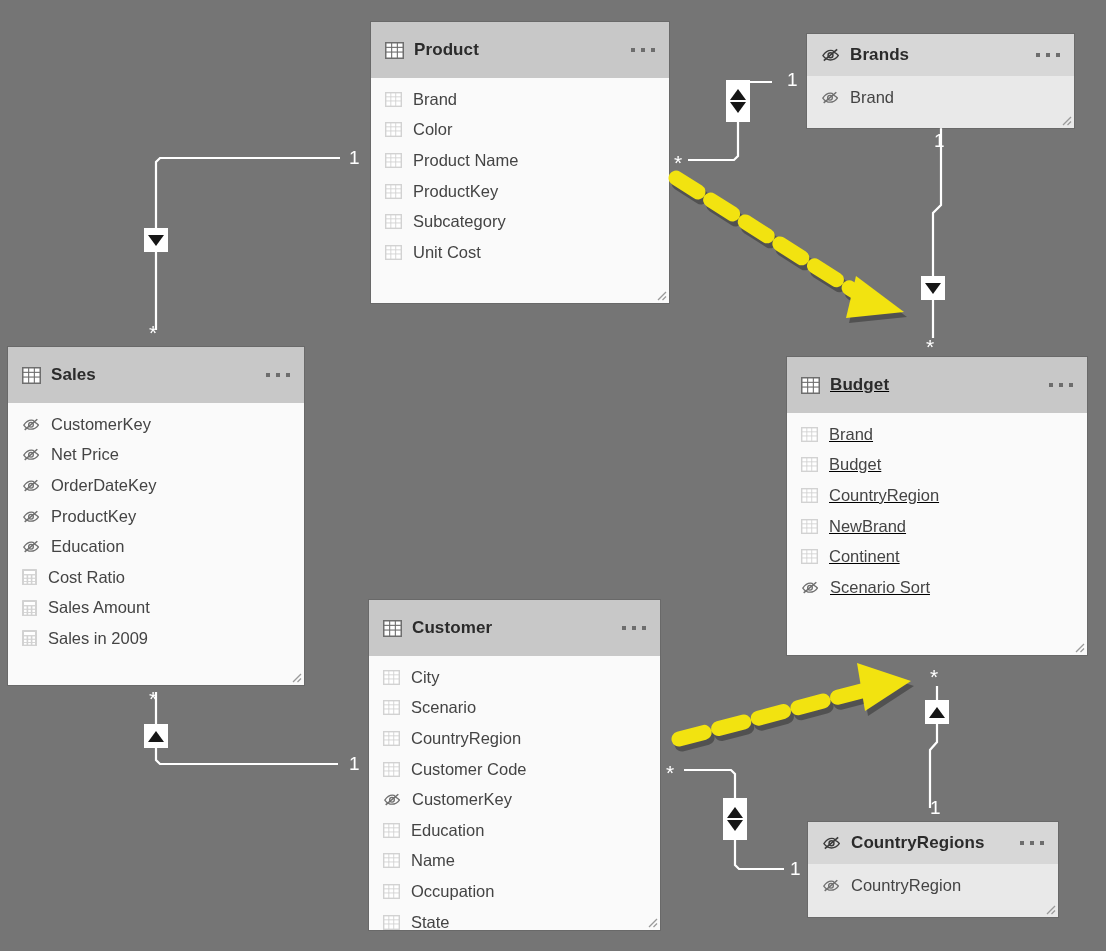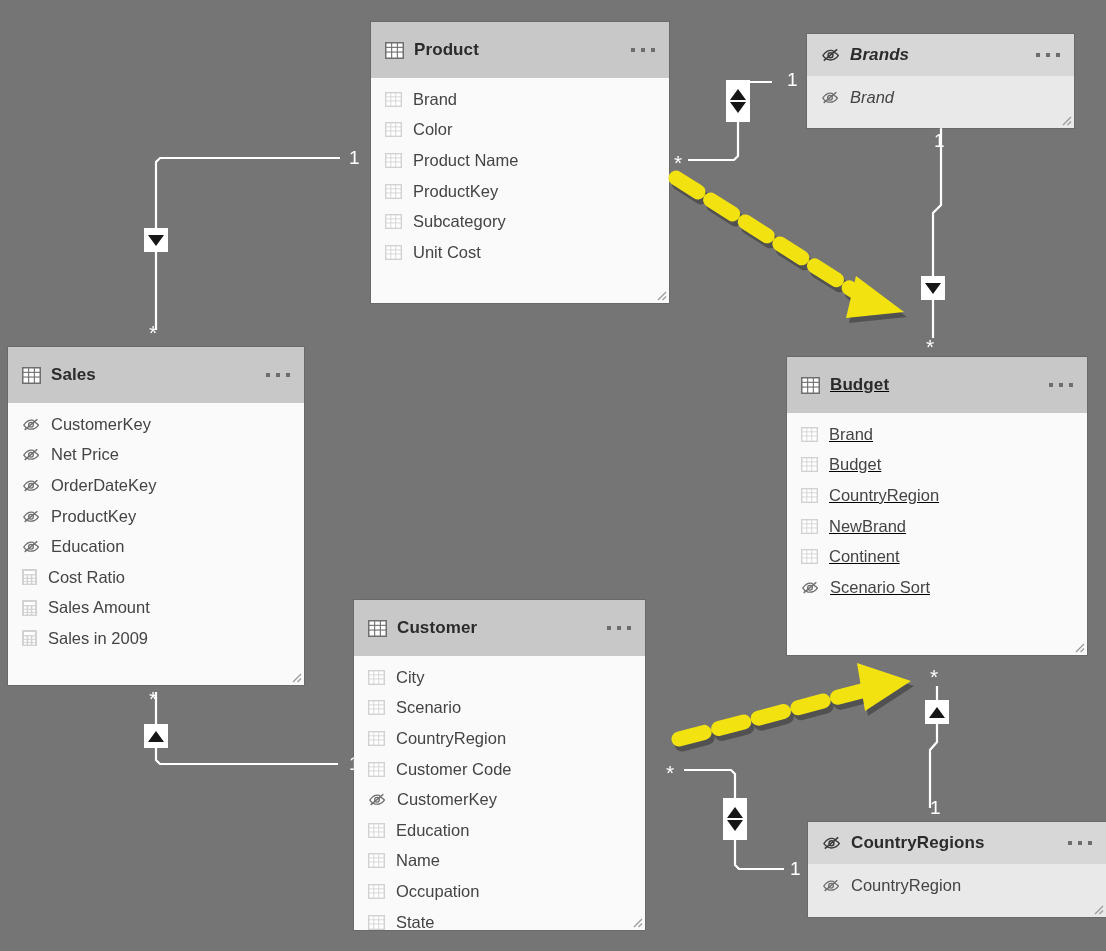--- a/index.html
+++ b/index.html
@@ -334,21 +334,21 @@
       </div>
     </div>
     <svg class="grip" viewBox="0 0 14 14">
       <g stroke="#9a9a9a" stroke-width="1.3">
           <line x1="13" y1="5" x2="5" y2="13"></line>
           <line x1="13" y1="9.5" x2="9.5" y2="13"></line>
         </g>
     </svg>
   </div>
 
-  <div class="table-card hidden-table" style="left:807px; top:34px; width:267px; height:94px;font-style:italic;">
+  <div class="table-card hidden-table" style="left:807px; top:34px; width:267px; height:94px;">
     <div class="table-header" style="height:42px;">
       <svg class="icon" width="19" height="16" viewBox="0 0 20 16">
         <path d="M2 8.6 C5 4.2 9 2.6 12.4 3.4 L14.4 5.6 C16.2 6.4 17.4 7.6 18.2 8.6 C16 11.6 13 13.2 10 13.2 C7.4 13.2 4.4 11.8 2 8.6 Z" fill="none" stroke="#3b3b3b" stroke-width="1.5" stroke-linejoin="round"></path>
         <circle cx="10" cy="8.3" r="2.6" fill="none" stroke="#3b3b3b" stroke-width="1.5"></circle>
         <line x1="3" y1="14" x2="17" y2="2.2" stroke="#3b3b3b" stroke-width="1.7"></line>
       </svg>
       <span class="table-title">Brands</span>
       <span class="dots">
           <i></i>
           <i></i>
@@ -619,21 +619,21 @@
       </div>
     </div>
     <svg class="grip" viewBox="0 0 14 14">
       <g stroke="#9a9a9a" stroke-width="1.3">
           <line x1="13" y1="5" x2="5" y2="13"></line>
           <line x1="13" y1="9.5" x2="9.5" y2="13"></line>
         </g>
     </svg>
   </div>
 
-  <div class="table-card" style="left:354px; top:600px; width:291px; height:330px;">
+  <div class="table-card" style="left:369px; top:600px; width:291px; height:330px;">
     <div class="table-header">
       <svg class="icon" width="19" height="17" viewBox="0 0 19 17">
         <rect x="0" y="0" width="19" height="17" fill="#6e6e6e"></rect>
         <g fill="#ffffff">
           <rect x="1.5" y="1.5" width="4.6" height="3.3"></rect>
             <rect x="7.2" y="1.5" width="4.6" height="3.3"></rect>
             <rect x="12.9" y="1.5" width="4.6" height="3.3"></rect>
           <rect x="1.5" y="5.9" width="4.6" height="3.6"></rect>
             <rect x="7.2" y="5.9" width="4.6" height="3.6"></rect>
             <rect x="12.9" y="5.9" width="4.6" height="3.6"></rect>
@@ -796,21 +796,21 @@
       </div>
     </div>
     <svg class="grip" viewBox="0 0 14 14">
       <g stroke="#9a9a9a" stroke-width="1.3">
           <line x1="13" y1="5" x2="5" y2="13"></line>
           <line x1="13" y1="9.5" x2="9.5" y2="13"></line>
         </g>
     </svg>
   </div>
 
-  <div class="table-card hidden-table" style="left:808px; top:822px; width:298px; height:95px;">
+  <div class="table-card hidden-table" style="left:808px; top:822px; width:250px; height:95px;">
     <div class="table-header" style="height:42px;">
       <svg class="icon" width="19" height="16" viewBox="0 0 20 16">
         <path d="M2 8.6 C5 4.2 9 2.6 12.4 3.4 L14.4 5.6 C16.2 6.4 17.4 7.6 18.2 8.6 C16 11.6 13 13.2 10 13.2 C7.4 13.2 4.4 11.8 2 8.6 Z" fill="none" stroke="#3b3b3b" stroke-width="1.5" stroke-linejoin="round"></path>
         <circle cx="10" cy="8.3" r="2.6" fill="none" stroke="#3b3b3b" stroke-width="1.5"></circle>
         <line x1="3" y1="14" x2="17" y2="2.2" stroke="#3b3b3b" stroke-width="1.7"></line>
       </svg>
       <span class="table-title">CountryRegions</span>
       <span class="dots">
           <i></i>
           <i></i>

